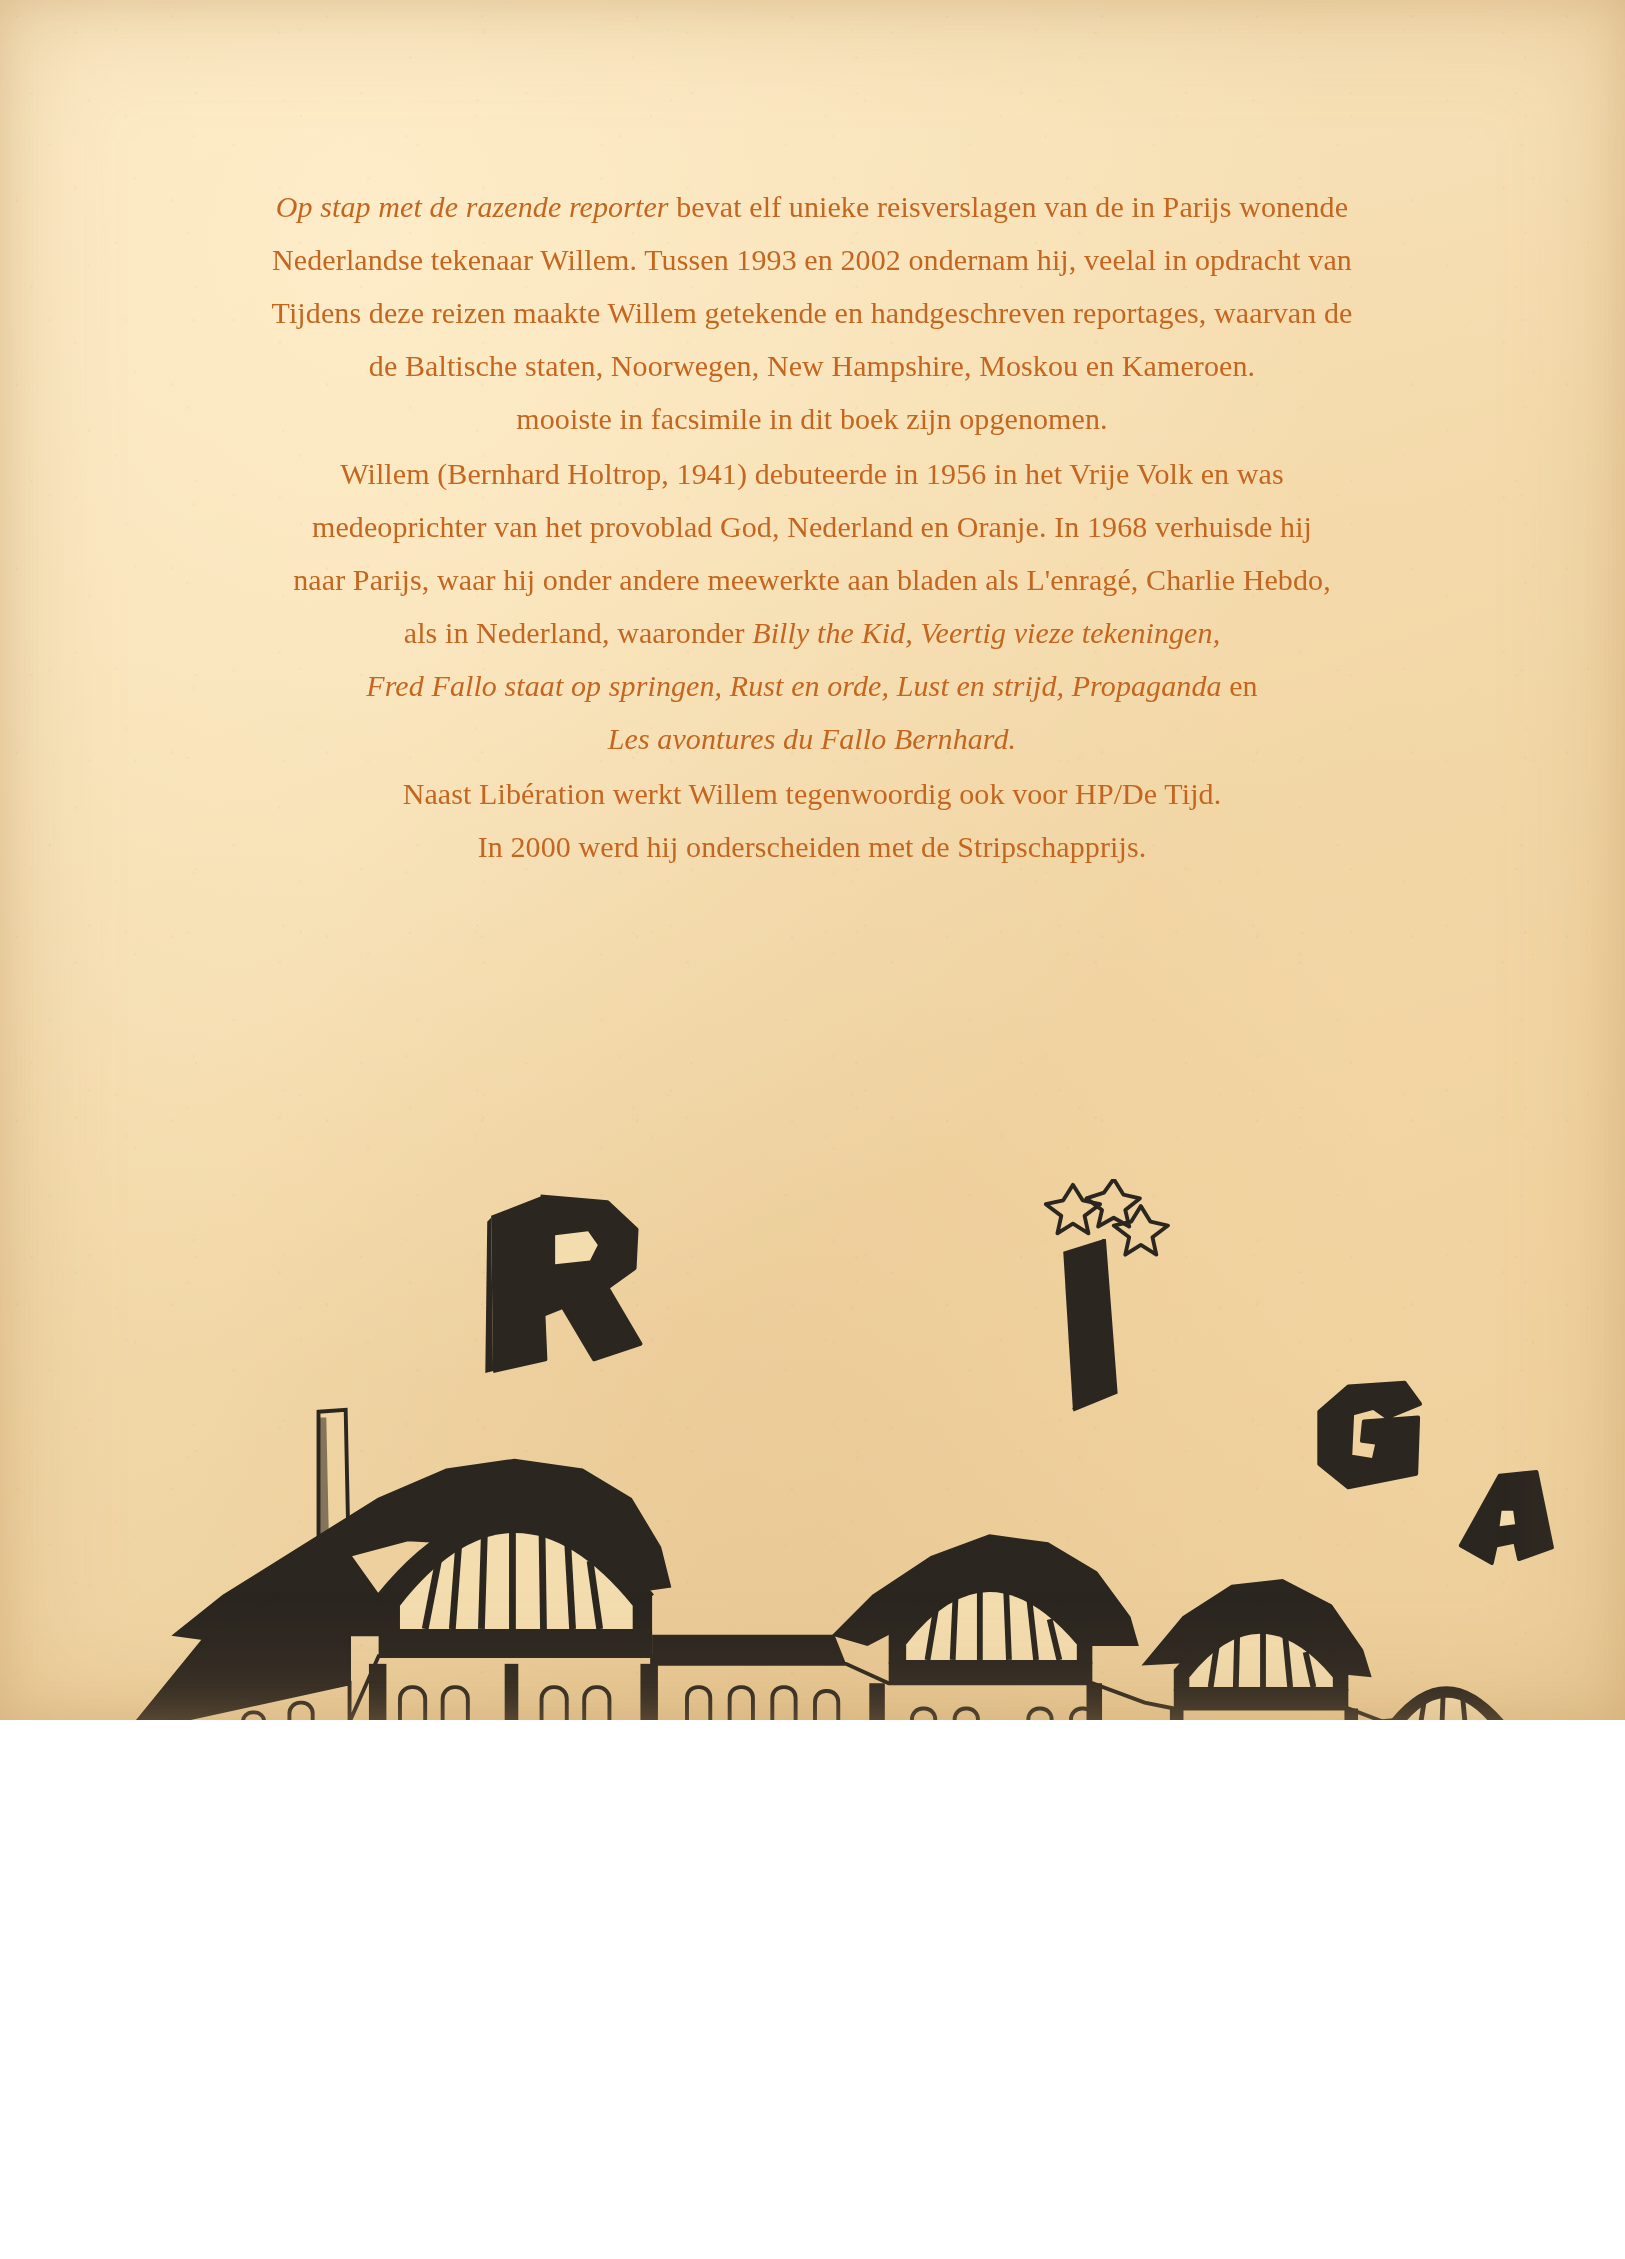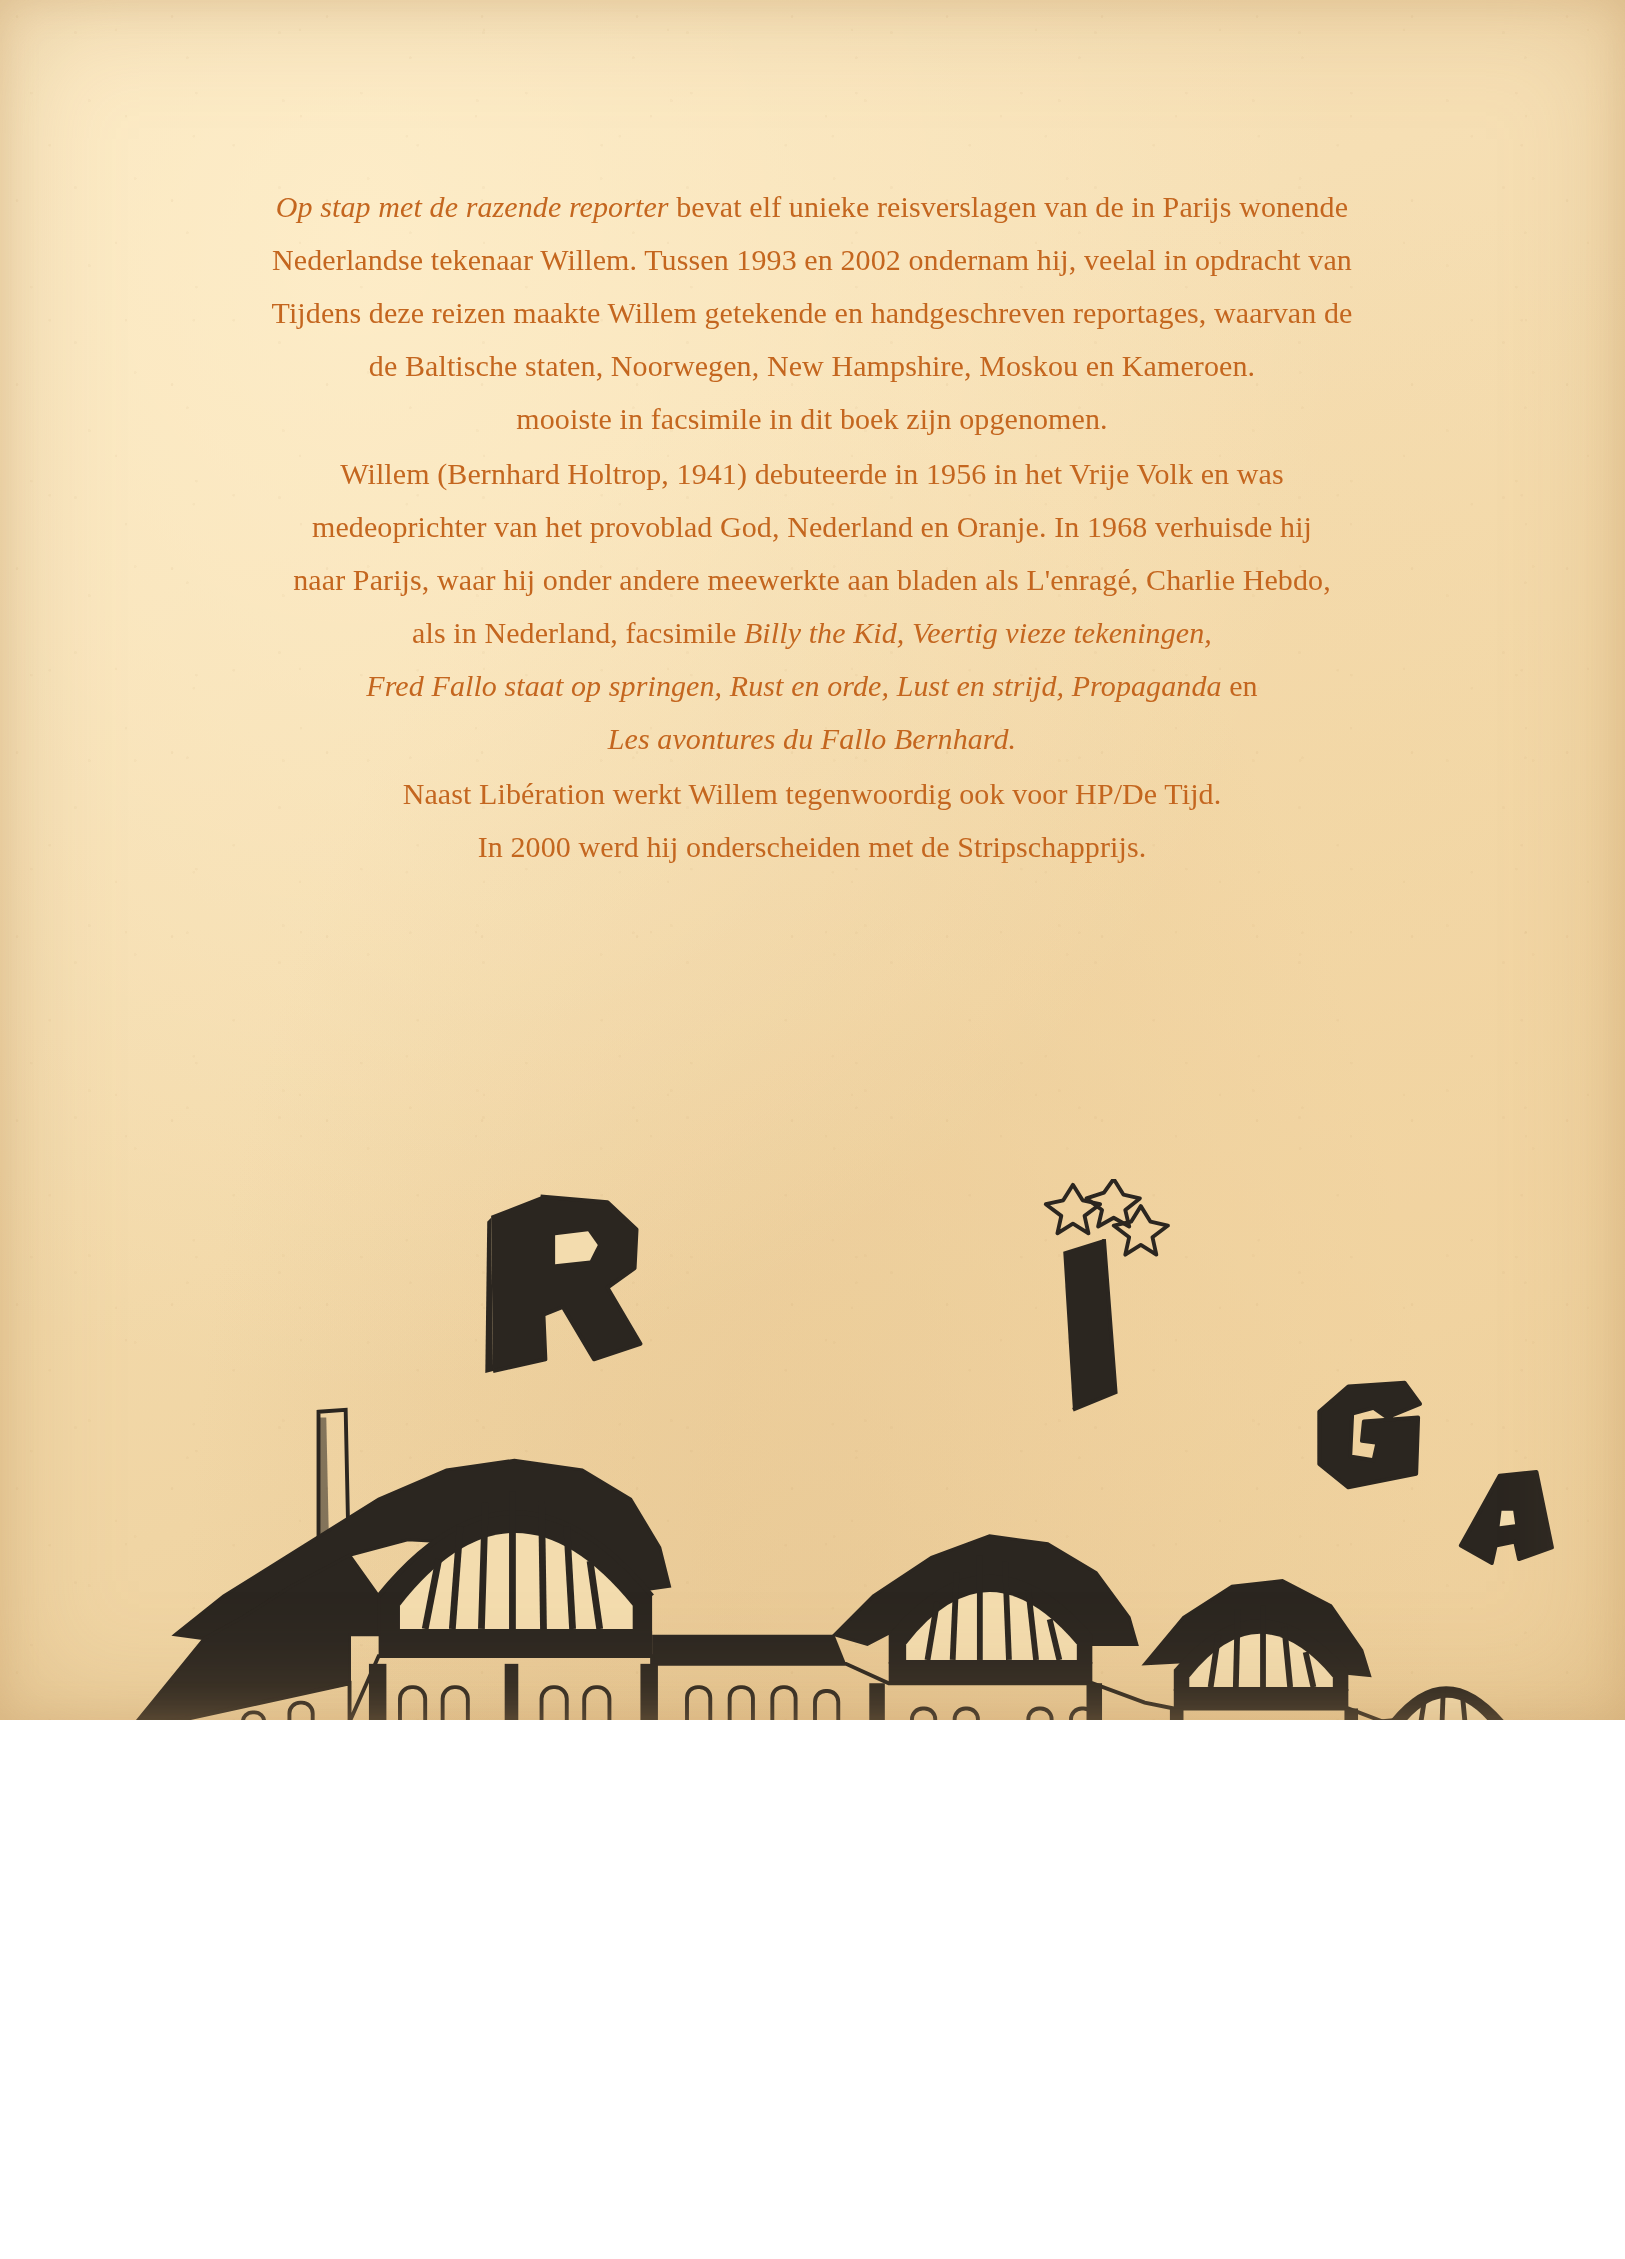--- a/index.html
+++ b/index.html
@@ -145,21 +145,21 @@
     <div class="line">Tijdens deze reizen maakte Willem getekende en handgeschreven reportages, waarvan de</div>
     <div class="line">de Baltische staten, Noorwegen, New Hampshire, Moskou en Kameroen.</div>
     <div class="line">mooiste in facsimile in dit boek zijn opgenomen.</div>
 
     <div class="block-gap"></div>
 
     <div class="line">Willem (Bernhard Holtrop, 1941) debuteerde in 1956 in het Vrije Volk en was</div>
     <div class="line">medeoprichter van het provoblad God, Nederland en Oranje. In 1968 verhuisde hij</div>
     <div class="line">naar Parijs, waar hij onder andere meewerkte aan bladen als L'enragé, Charlie Hebdo,</div>
     <div class="line">
-      <span>als in Nederland,  facsimile </span><span class="it">Billy the Kid, Veertig vieze tekeningen,</span>
+      <span>als in Nederland,  waaronder </span><span class="it">Billy the Kid, Veertig vieze tekeningen,</span>
     </div>
     <div class="line">
       <span class="it">Fred Fallo staat op springen, Rust en orde, Lust en strijd, Propaganda</span><span> en</span>
     </div>
     <div class="line">
       <span class="it">Les avontures du Fallo Bernhard.</span>
     </div>
 
     <div class="block-gap"></div>
 

